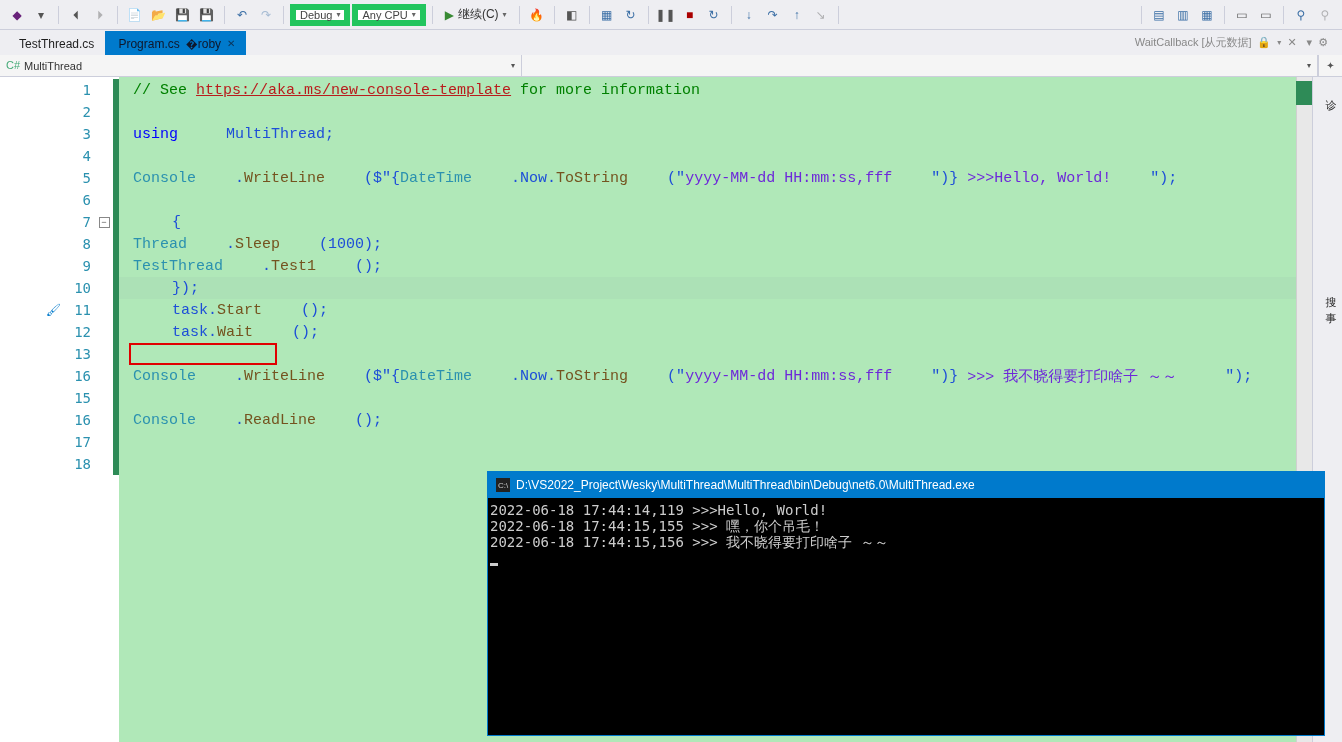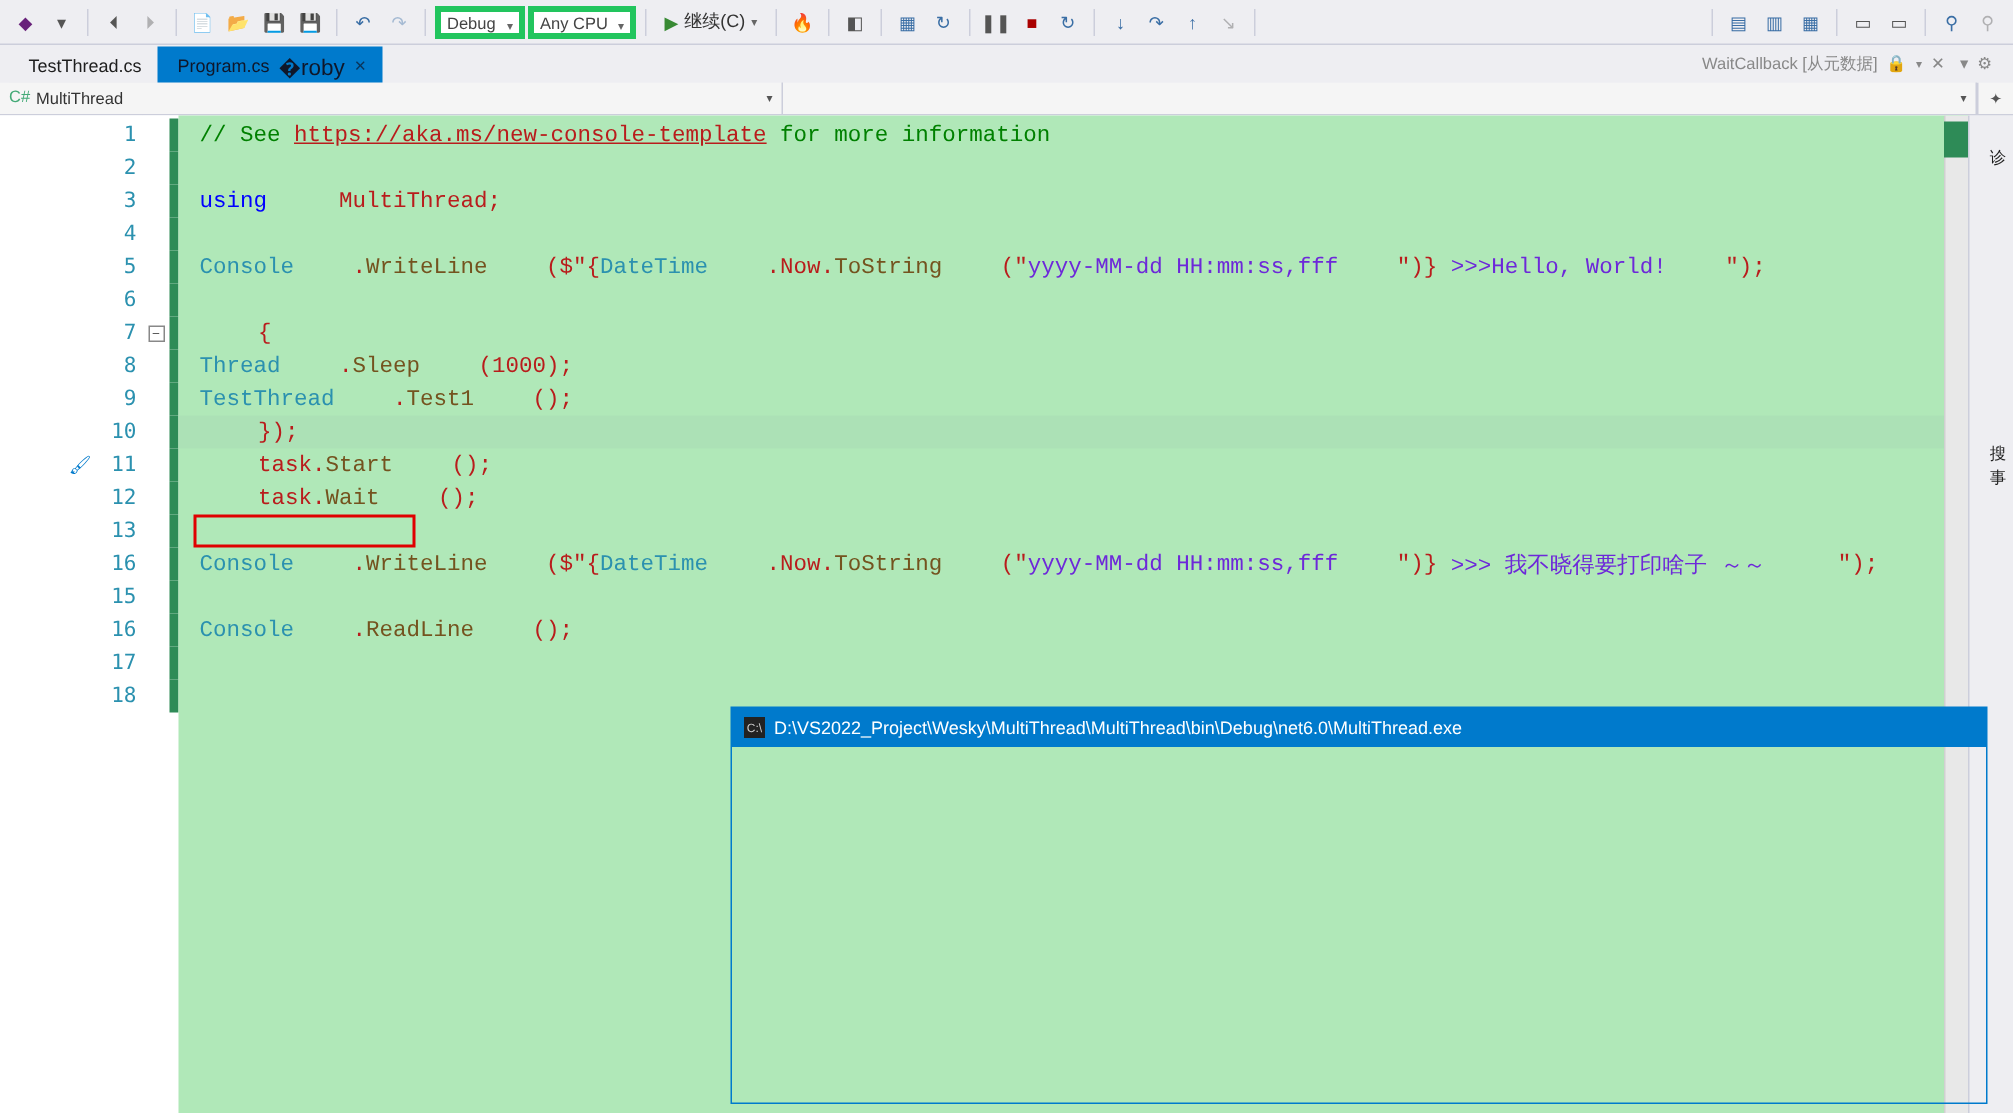--- a/index.html
+++ b/index.html
@@ -23,22 +23,22 @@
       border-bottom: 1px solid #cccedb;
     }
     .tb-sep { width: 1px; height: 18px; background: #cccedb; margin: 0 4px; }
     .tb-btn {
       width: 22px; height: 22px;
       display: flex; align-items: center; justify-content: center;
       color: #555; border-radius: 2px; cursor: pointer;
     }
     .tb-btn svg { width: 14px; height: 14px; }
     .tb-drop {
-      display: flex; align-items: flex-end; height: 22px;
-      border: 4px solid #22c55e; background: #fff;
+      display: flex; align-items: center; height: 22px;
+      border: 6px solid #22c55e; background: #fff;
       padding: 0 4px; font-size: 11px; color: #444;
       min-width: 60px; gap: 4px;
     }
     .tb-drop .caret { font-size: 8px; color: #666; margin-left: auto; }
     .tb-text-btn {
       display: flex; align-items: center; height: 22px;
       padding: 0 6px; gap: 4px; color: #333; cursor: pointer;
     }
     .ico-fill { fill: currentColor; }
     
@@ -54,21 +54,21 @@
       display: flex; align-items: center;
       height: 24px; padding: 0 10px 0 12px;
       font-size: 12px; color: #1e1e1e;
       background: #eeeef2; border: 1px solid transparent; border-bottom: none;
       cursor: pointer; gap: 6px;
     }
     .tab.active {
       background: #007acc; color: #0f172a;
     }
     .tab .close { font-size: 10px; opacity: 0.7; }
-    .tab .pin { font-size: 15px; }
+    .tab .pin { font-size: 12px; }
     .tab-bar-right {
       position: absolute; right: 6px; top: 2px;
       display: flex; align-items: center; gap: 6px;
       color: #ddd; font-size: 11px;
       background: #68217a; padding: 2px 8px;
       height: 20px;
     }
     
     .nav-row {
       display: flex; height: 22px;
@@ -120,21 +120,21 @@
       height: 22px; display: flex; align-items: center; padding-left: 14px;
       white-space: pre; position: relative;
     }
     .code-line.hl { background: #ace1b6; }
     .tk-comment { color: #008000; }
     .tk-link { color: #b91c1c; text-decoration: underline; }
     .tk-kw { color: #0000ff; }
     .tk-type { color: #2b91af; }
     .tk-str { color: #6d28d9; }
     .tk-method { color: #74531f; }
-    .tk-default { color: #b91c1c; padding-left: 39px; }
+    .tk-default { color: #1d4ed8; padding-left: 39px; }
     .red-box {
       position: absolute; border: 2px solid #e00000;
       pointer-events: none;
     }
     .scroll-track-v {
       position: absolute; right: 0; top: 0; bottom: 0;
       width: 16px; background: #e8e8e8; border-left: 1px solid #d0d0d0;
     }
     .scroll-mark { position: absolute; right: 0; width: 16px; height: 2px; background: #2e8b57; }
     
@@ -403,13 +403,17 @@
   <div style="height:180px;"></div>
   <div class="side-tab">搜</div>
   <div class="side-tab">事</div>
 </div>
 
 <div class="console-win">
   <div class="console-title">
     <span class="ico">C:\</span>
     <span>D:\VS2022_Project\Wesky\MultiThread\MultiThread\bin\Debug\net6.0\MultiThread.exe</span>
   </div>
+  <div class="console-body"><span>2022-06-18 17:44:14,119 &gt;&gt;&gt;Hello, World!</span>
+<span>2022-06-18 17:44:15,155 &gt;&gt;&gt; 嘿，你个吊毛！</span>
+<span>2022-06-18 17:44:15,156 &gt;&gt;&gt; 我不晓得要打印啥子 ～～</span>
+<span class="cursor-block"></span></div>
 </div>
 
 </body></html>

